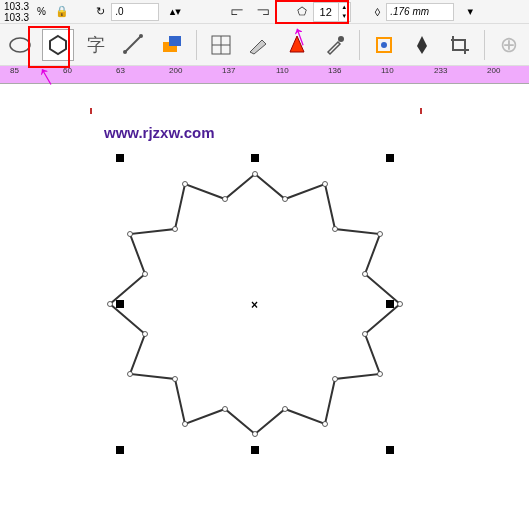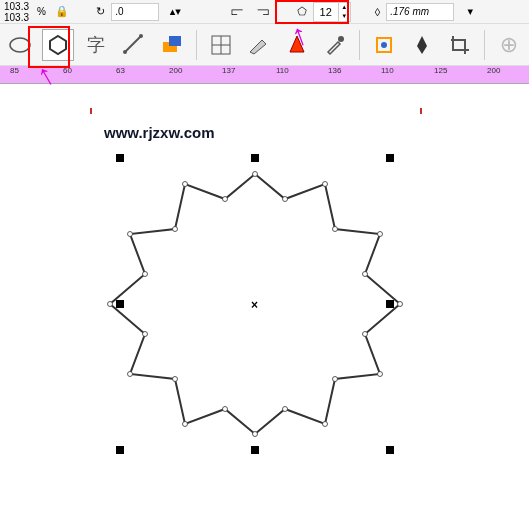--- a/index.html
+++ b/index.html
@@ -14,21 +14,21 @@
     .spinner-wrap { display: inline-flex; align-items: center; border: 1px solid #ccc; background: #fff; height: 20px; }
     .spinner-wrap input { border: none; width: 24px; font-size: 11px; text-align: center; padding: 0 2px; outline: none; }
     .spinner-btns { display: flex; flex-direction: column; width: 12px; }
     .spinner-btns div { height: 9px; font-size: 7px; text-align: center; line-height: 8px; cursor: pointer; border-left: 1px solid #ccc; }
     .divider { width: 1px; height: 30px; background: #ccc; margin: 0 2px; }
     .highlight-red { border: 2px solid #ff0000; position: absolute; z-index: 20; }
     .arrow-magenta { position: absolute; z-index: 21; font-size: 30px; color: #e000e0; }
     .ruler-h { position: relative; height: 18px; background: #f0abfc; border-bottom: 1px solid #aaa; font-size: 9px; }
     .ruler-tick { position: absolute; top: 0; font-size: 8px; color: #333; }
     .canvas { position: absolute; top: 84px; left: 0; right: 0; bottom: 0; background: #fff; }
-    .watermark { position: absolute; top: 124px; left: 104px; font-size: 15px; font-weight: bold; color: #0f172a; text-shadow: 1px 1px 0 #fff, -1px -1px 0 #fff; z-index: 5; }
+    .watermark { position: absolute; top: 124px; left: 104px; font-size: 15px; font-weight: bold; color: #4c1d95; text-shadow: 1px 1px 0 #fff, -1px -1px 0 #fff; z-index: 5; }
     .sel-handle { position: absolute; width: 8px; height: 8px; background: #000; }
     .center-mark { position: absolute; font-size: 12px; font-weight: bold; }
     svg.shape { position: absolute; }
     .ruler-marker { position: absolute; top: 108px; width: 2px; height: 6px; background: #c03030; z-index: 6; }
   </style>
 </head>
 <body>
 
 <div class="toolbar-row1">
   <div class="val-stack">
@@ -137,21 +137,21 @@
 
 <div class="ruler-h">
   <span class="ruler-tick" style="left:10px">85</span>
   <span class="ruler-tick" style="left:63px">60</span>
   <span class="ruler-tick" style="left:116px">63</span>
   <span class="ruler-tick" style="left:169px">200</span>
   <span class="ruler-tick" style="left:222px">137</span>
   <span class="ruler-tick" style="left:276px">110</span>
   <span class="ruler-tick" style="left:328px">136</span>
   <span class="ruler-tick" style="left:381px">110</span>
-  <span class="ruler-tick" style="left:434px">125</span>
+  <span class="ruler-tick" style="left:434px">233</span>
   <span class="ruler-tick" style="left:487px">200</span>
 </div>
 
 <div class="ruler-marker" style="left:90px"></div>
 <div class="ruler-marker" style="left:420px"></div>
 
 <div class="watermark">www.rjzxw.com</div>
 
 <div class="canvas">
   <svg class="shape" style="left:90px;top:55px" width="330" height="330">

